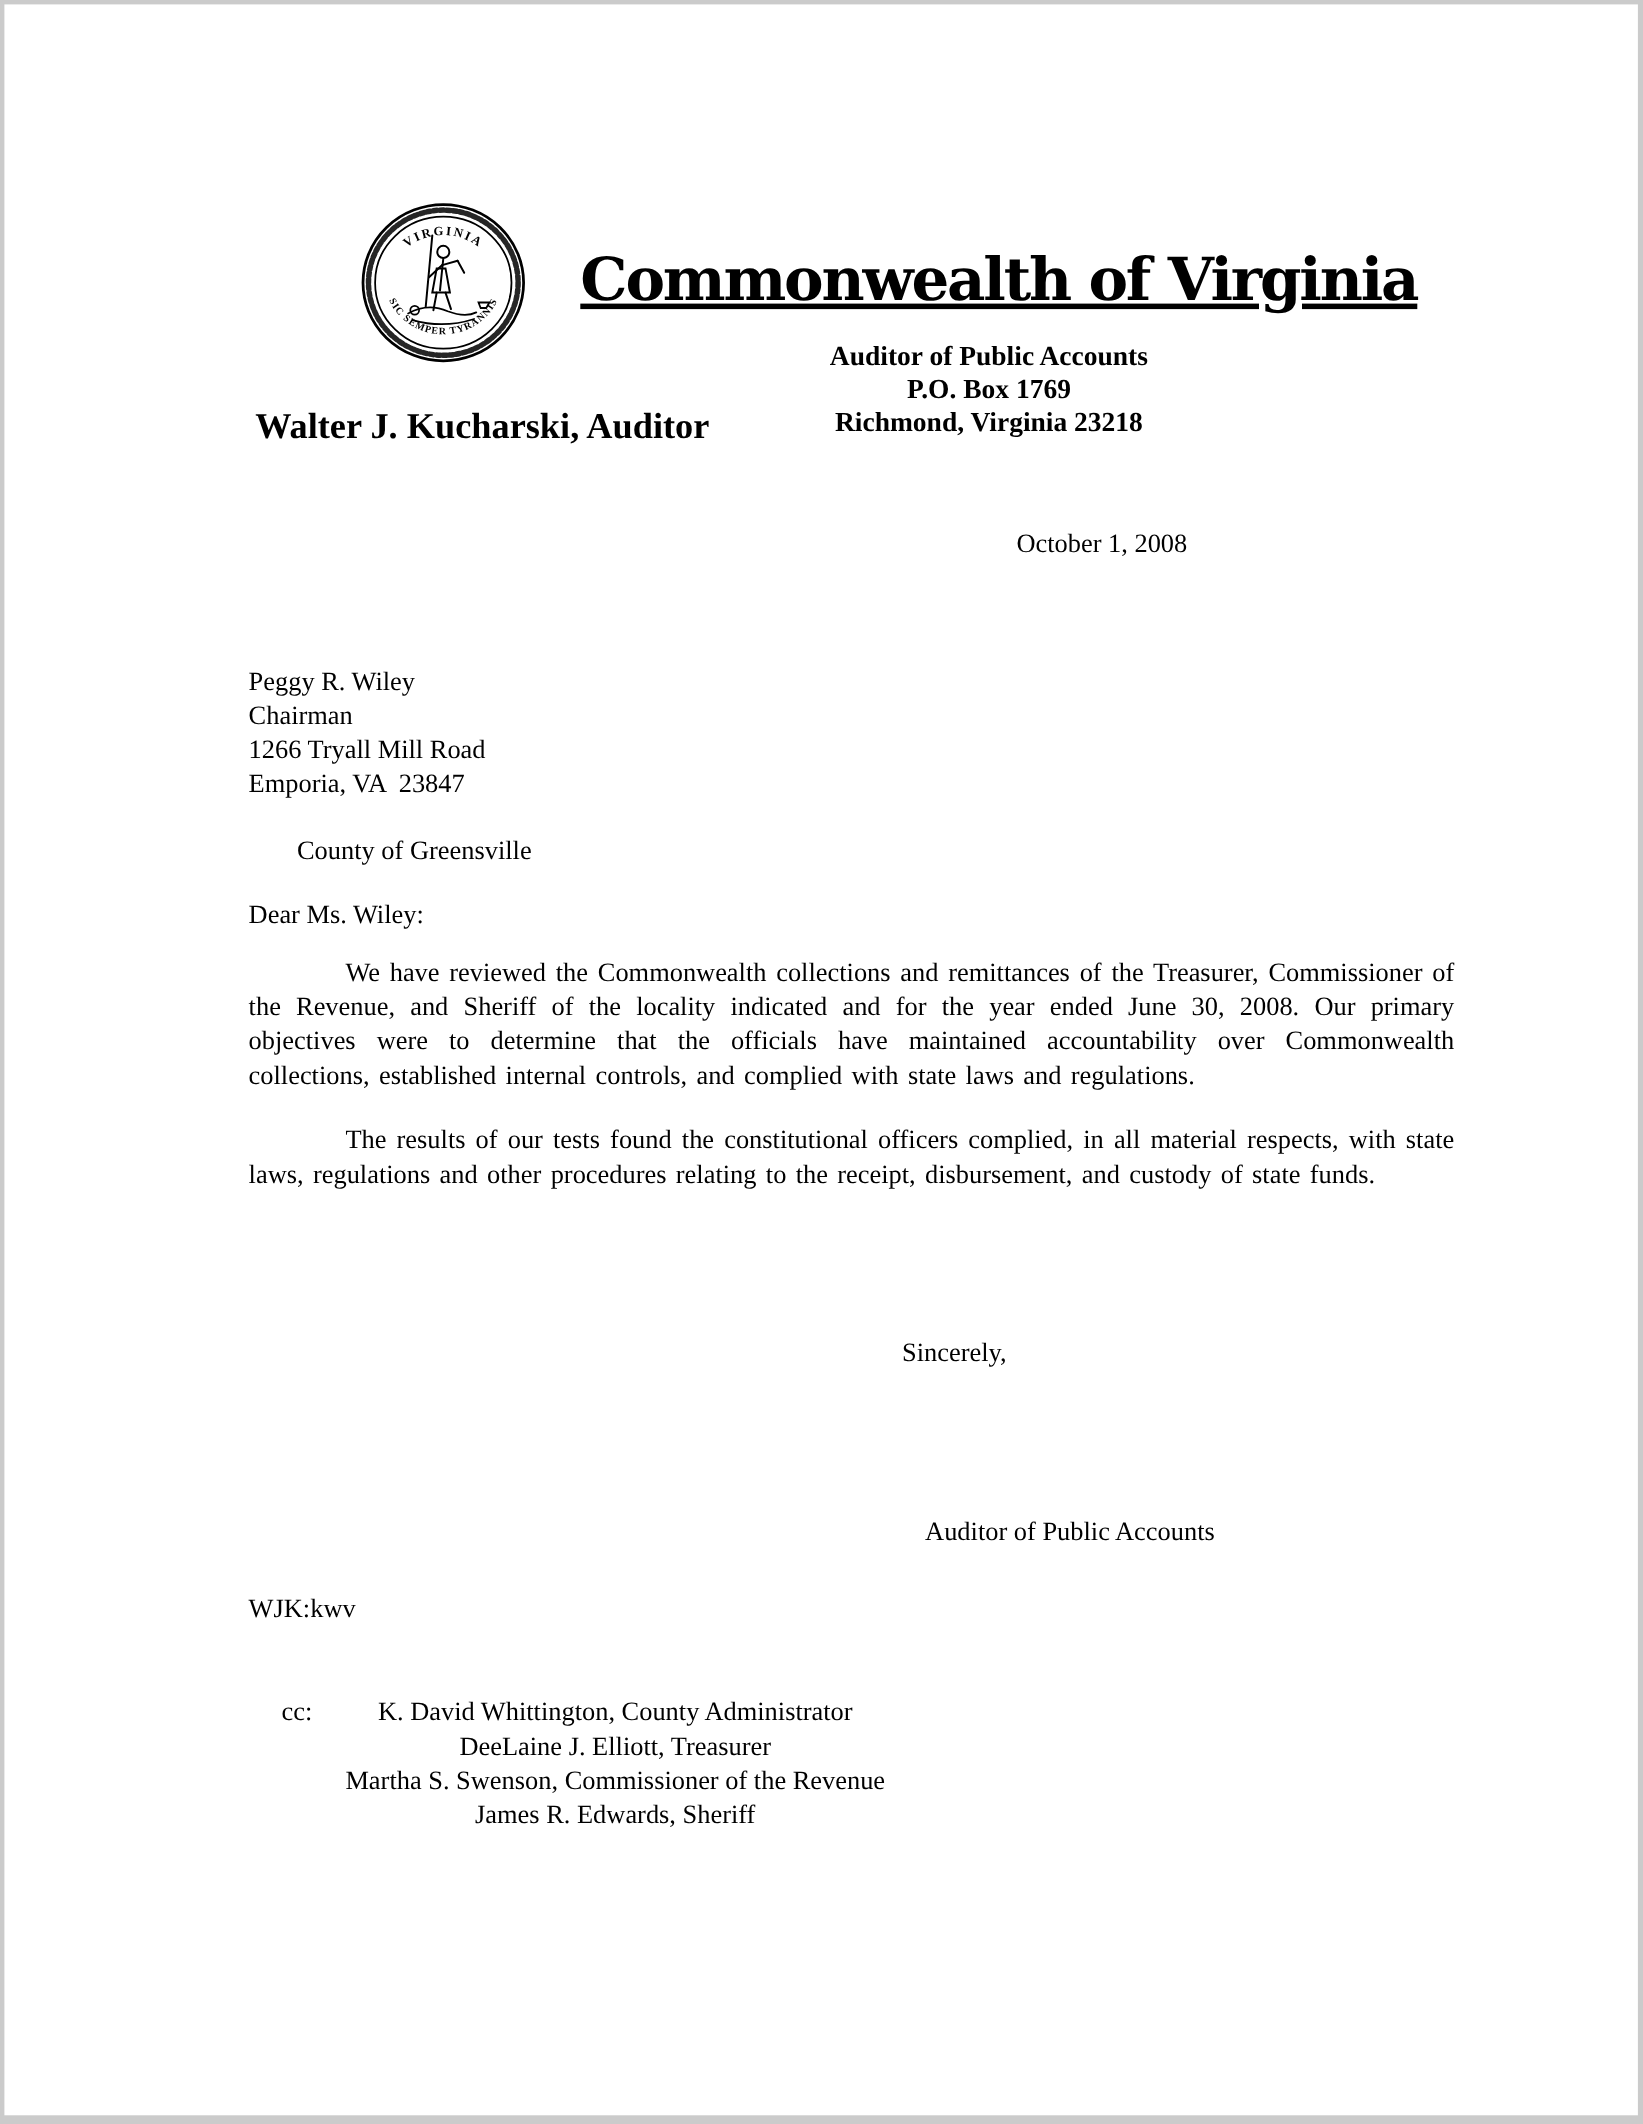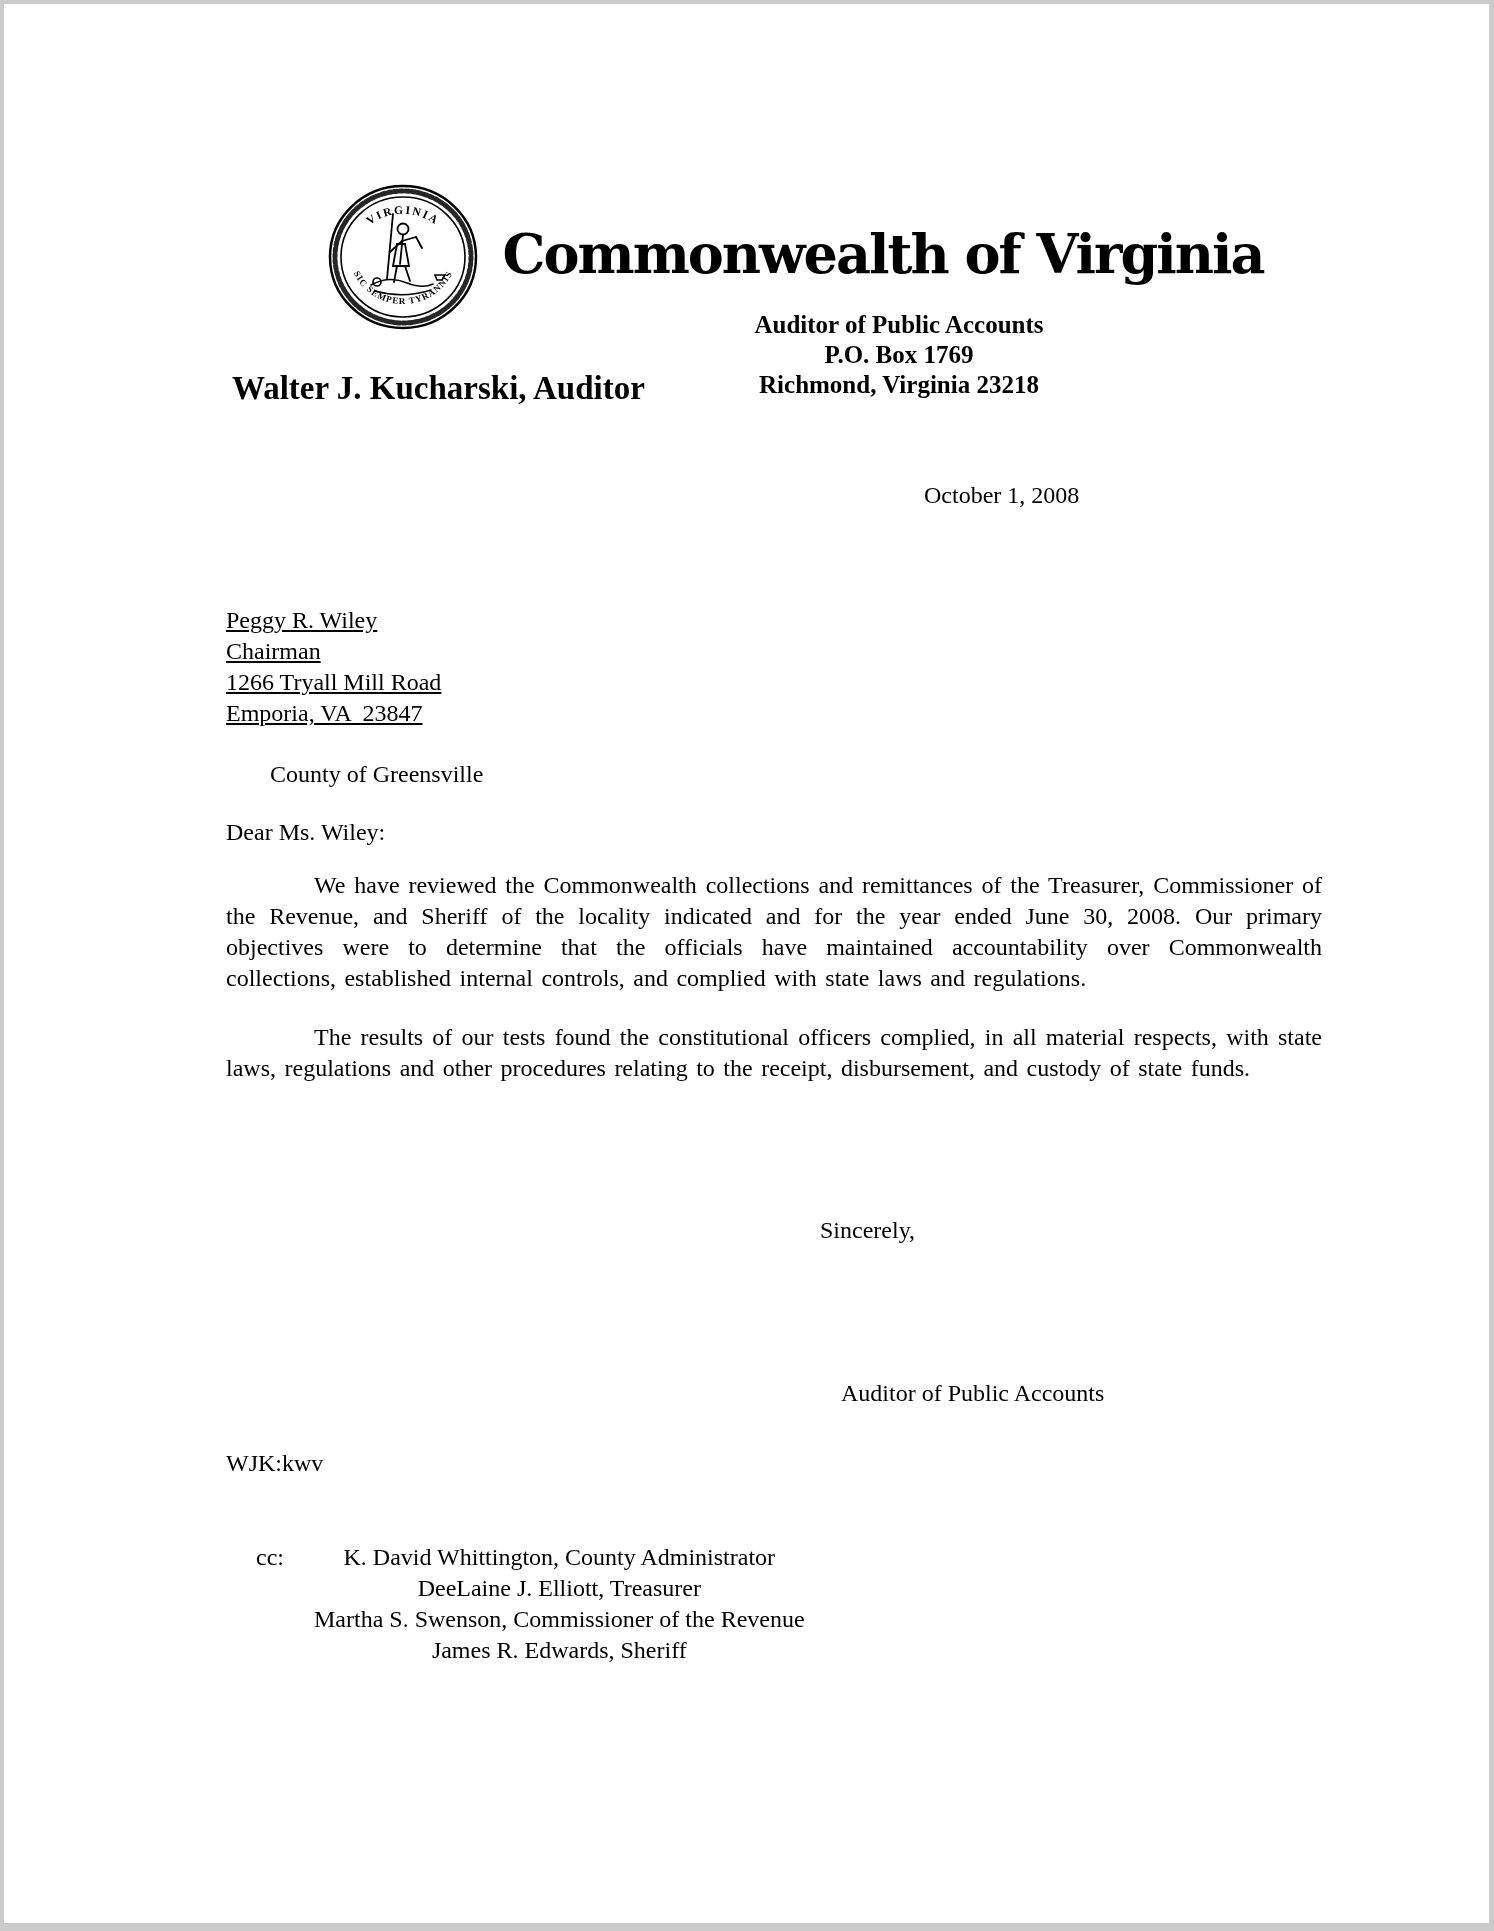--- a/index.html
+++ b/index.html
@@ -21,28 +21,29 @@
     font-size: 24px;
   }
   
   .seal {
     position: absolute;
     left: 323px; top: 178px;
     width: 152px; height: 150px;
   }
   .letterhead-title {
     position: absolute;
-    left: 459px; top: 218px;
+    left: 484px; top: 218px;
     width: 840px;
     text-align: center;
     font-family: "DejaVu Serif", serif;
     font-weight: bold;
     font-size: 54px;
     letter-spacing: -2px;
     white-space: nowrap;
+    text-decoration: underline;
   }
   .letterhead-center {
     position: absolute;
     left: 585px; top: 306px;
     width: 620px;
     text-align: center;
     font-weight: bold;
     font-size: 25px;
     line-height: 30px;
   }
@@ -57,21 +58,21 @@
   .date-line {
     position: absolute;
     left: 920px; top: 478px;
     white-space: pre;
   }
   .recipient-block {
     position: absolute;
     left: 222px; top: 601px;
     line-height: 31px;
   }
-  .recipient-block div { white-space: pre; text-decoration: underline; }
+  .recipient-block div { white-space: pre; }
   .re-line {
     position: absolute;
     left: 222px; top: 757px;
     white-space: pre;
     margin-left: 44px;
   }
   .salutation {
     position: absolute;
     left: 222px; top: 815px;
     white-space: pre;

